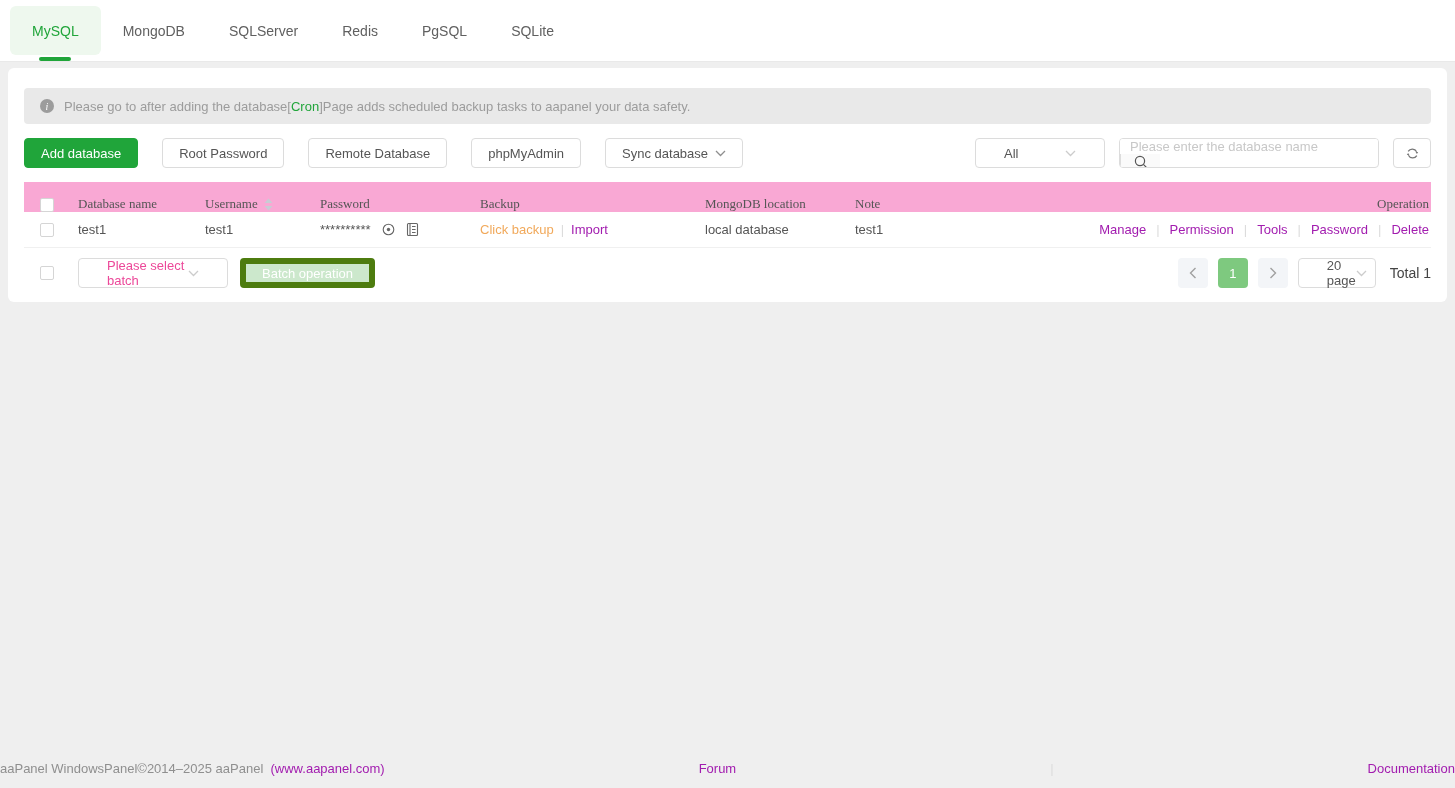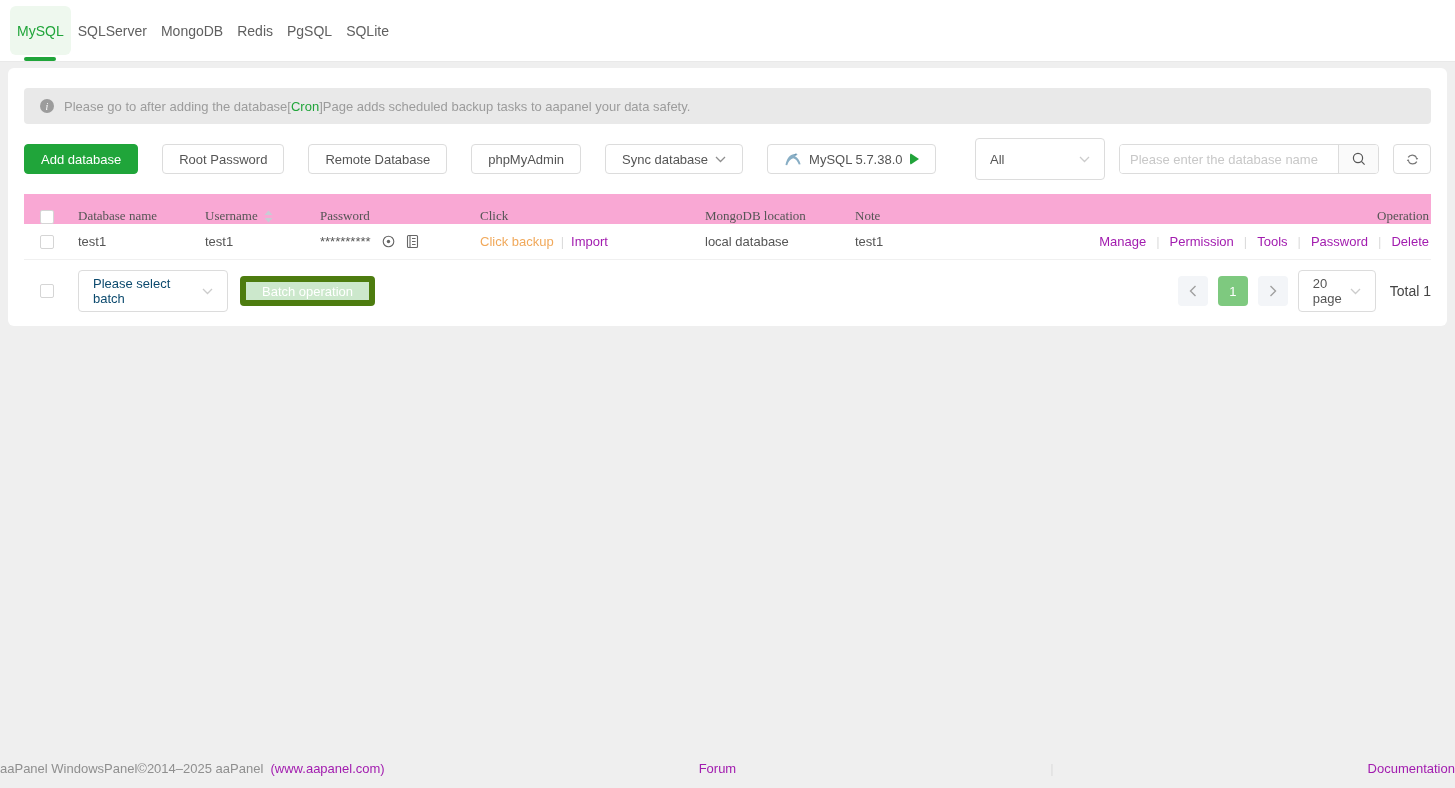--- a/index.html
+++ b/index.html
@@ -12,21 +12,21 @@
     font-size: 13px;
     color: #555;
   }
   
   .tabbar {
     background:#fff; height:62px; display:flex; align-items:stretch;
     padding:0 10px; border-bottom:1px solid #e9e9e9;
   }
   .tab {
     position:relative; display:flex; align-items:center; margin:6px 0;
-    padding:0 7px; font-size:14px; color:#606060; border-radius:6px; cursor:pointer;
+    padding:0 22px; font-size:14px; color:#606060; border-radius:6px; cursor:pointer;
   }
   .tab.active { background:#eef8ee; color:#20a53a; }
   .tab.active::after {
     content:""; position:absolute; left:50%; transform:translateX(-50%);
     bottom:-6px; width:32px; height:4px; background:#20a53a; border-radius:2px;
   }
   
   .panel {
     margin:6px 8px 0; background:#fff; border-radius:6px;
     padding:20px 16px 14px;
@@ -48,28 +48,28 @@
   .btn {
     height:30px; padding:0 16px; display:inline-flex; align-items:center; gap:7px;
     background:#fff; border:1px solid #dcdcdc; border-radius:4px;
     font-size:13px; color:#555; cursor:pointer; white-space:nowrap;
     font-family:"Liberation Sans", sans-serif;
   }
   .btn-primary { background:#20a53a; border-color:#20a53a; color:#fff; }
   .chev { display:inline-block; line-height:0; }
   .tb-right { margin-left:auto; display:flex; align-items:center; gap:14px; }
   .select {
-    height:42px; border:1px solid #dcdcdc; border-radius:4px; background:#fff;
+    height:30px; border:1px solid #dcdcdc; border-radius:4px; background:#fff;
     display:flex; align-items:center; justify-content:space-between;
-    padding:0 14px; cursor:pointer; font-size:13px; color:#555;
+    padding:0 28px; cursor:pointer; font-size:13px; color:#555;
   }
   .select-all { width:130px; }
   .search-group {
     display:flex; width:260px; height:30px; border:1px solid #dcdcdc;
-    border-radius:4px; overflow:hidden; background:#fff;
+    border-radius:4px; overflow:hidden; background:#fff;flex-direction:column;
   }
   .search-group input {
     flex:1; border:none; outline:none; padding:0 10px; font-size:13px; color:#555;
     font-family:"Liberation Sans", sans-serif; min-width:0;
   }
   .search-group input::placeholder { color:#c8c8c8; }
   .search-btn {
     width:40px; border:none; border-left:1px solid #dcdcdc; background:#fafafa;
     display:flex; align-items:center; justify-content:center; cursor:pointer;
   }
@@ -104,21 +104,21 @@
     width:14px; height:14px; border:1px solid #d5d5d5; border-radius:2px;
     background:#fff; display:inline-block; cursor:pointer;
   }
   .link-orange { color:#f1a95b; cursor:pointer; }
   .link-green  { color:#a21caf; cursor:pointer; }
   .sep { color:#dcdcdc; }
   .icon-inline { display:inline-flex; align-items:center; cursor:pointer; line-height:0; }
   
   .bottombar { margin-top:10px; display:flex; align-items:center; }
   .batch-select {
-    width:150px; margin-left:24px; color:#0c4a6e;
+    width:150px; margin-left:24px; color:#ec4899;
   }
   .btn-batch {
     margin-left:12px; background:#cce8cc; border:6px solid #4d7c0f; color:#fff;
     cursor:not-allowed;
   }
   .pager { margin-left:auto; display:flex; align-items:center; gap:10px; }
   .page-btn {
     width:30px; height:30px; border-radius:4px; background:#f3f5f8;
     display:flex; align-items:center; justify-content:center; cursor:pointer;
     color:#999; border:none;
@@ -132,22 +132,22 @@
     display:flex; justify-content:space-between; align-items:center; gap:14px;
     font-size:13px; color:#8f8f8f;
   }
   .footer .link-green { margin:0; }
 </style>
 </head>
 <body>
 
 <div class="tabbar">
   <div class="tab active">MySQL</div>
+  <div class="tab">MongoDB</div>
   <div class="tab">SQLServer</div>
-  <div class="tab">MongoDB</div>
   <div class="tab">Redis</div>
   <div class="tab">PgSQL</div>
   <div class="tab">SQLite</div>
 </div>
 
 <div class="panel">
 
   <div class="banner">
     <span class="info-icon">i</span>
     <span><span>Please go to after adding the database[</span><span class="link">Cron</span><span>]Page adds scheduled backup tasks to aapanel your data safety.</span></span>
@@ -160,30 +160,20 @@
       <button class="btn">Remote Database</button>
       <button class="btn">phpMyAdmin</button>
       <button class="btn">
         <span>Sync database</span>
         <span class="chev">
           <svg width="11" height="7" viewBox="0 0 11 7">
               <polyline points="1,1 5.5,5.5 10,1" fill="none" stroke="#8f8f8f" stroke-width="1.3"></polyline>
             </svg>
         </span>
       </button>
-      <button class="btn">
-        <span class="icon-inline">
-          <svg width="18" height="14" viewBox="0 0 18 14">
-            <path d="M1.5,13 C2.5,7.5 5,3.8 8.5,2.6 C10,2.1 11,2.3 12,1.2 L13.6,2.4 C12.8,3.4 11.8,3.4 11,4.3 C13.6,5.6 15.6,8.4 16.6,12.2 L14.8,12.6 C13.6,9.2 11.6,6.8 9.2,6.3 C6.2,7.3 4.2,9.7 3.2,13.2 Z" fill="#88aec5"></path>
-            <circle cx="11.1" cy="2.6" r="0.7" fill="#5d87a1"></circle>
-          </svg>
-        </span>
-        <span>MySQL 5.7.38.0</span>
-        <span class="play"></span>
-      </button>
     </div>
     <div class="tb-right">
       <div class="select select-all">
         <span>All</span>
         <span class="chev">
           <svg width="11" height="7" viewBox="0 0 11 7">
               <polyline points="1,1 5.5,5.5 10,1" fill="none" stroke="#cccccc" stroke-width="1.3"></polyline>
             </svg>
         </span>
       </div>
@@ -220,21 +210,21 @@
       <div class="col-user">
         <span>Username</span>
         <span class="icon-inline">
           <svg width="9" height="13" viewBox="0 0 9 13">
               <polygon points="4.5,0.5 8.5,5 0.5,5" fill="#c8ccd4"></polygon>
               <polygon points="4.5,12.5 8.5,8 0.5,8" fill="#c8ccd4"></polygon>
             </svg>
         </span>
       </div>
       <div class="col-pass">Password</div>
-      <div class="col-backup">Click</div>
+      <div class="col-backup">Backup</div>
       <div class="col-loc">MongoDB location</div>
       <div class="col-note">Note</div>
       <div class="col-op">Operation</div>
     </div>
 
     <div class="trow">
       <div class="col-check">
         <span class="cb"></span>
       </div>
       <div class="col-name">test1</div>

